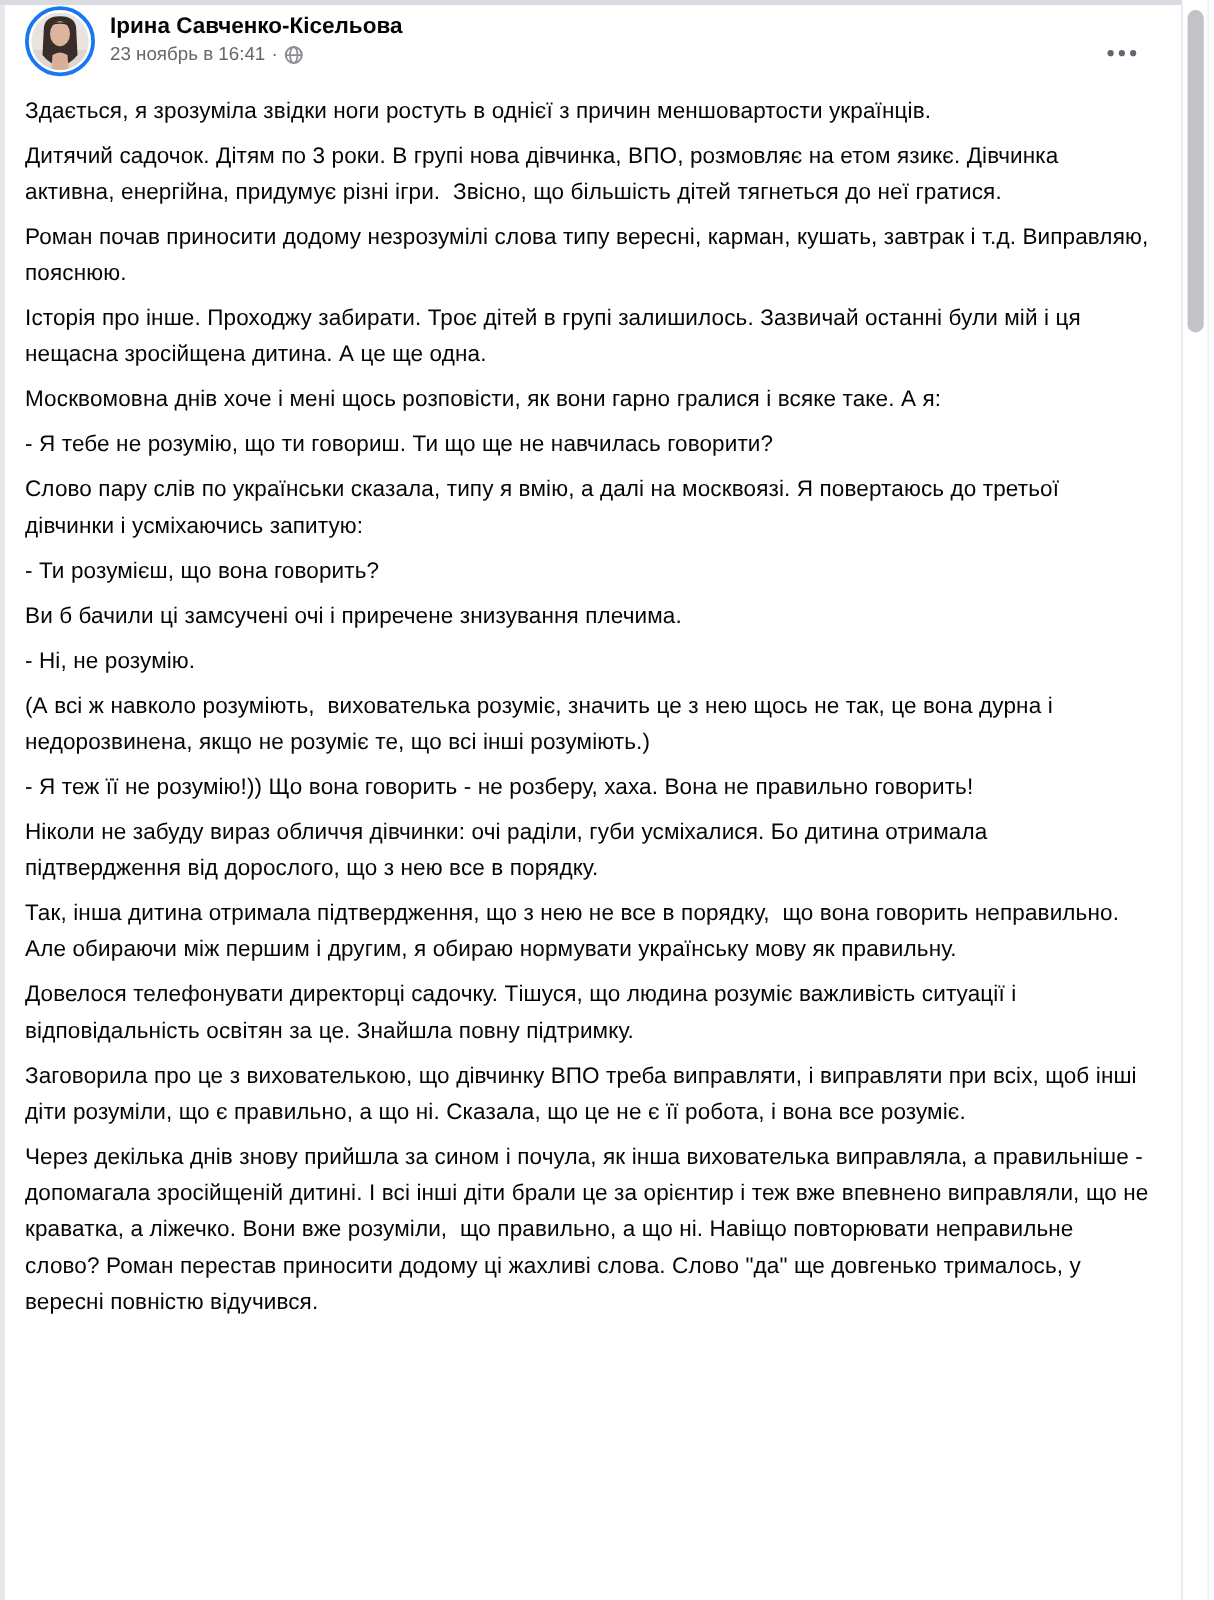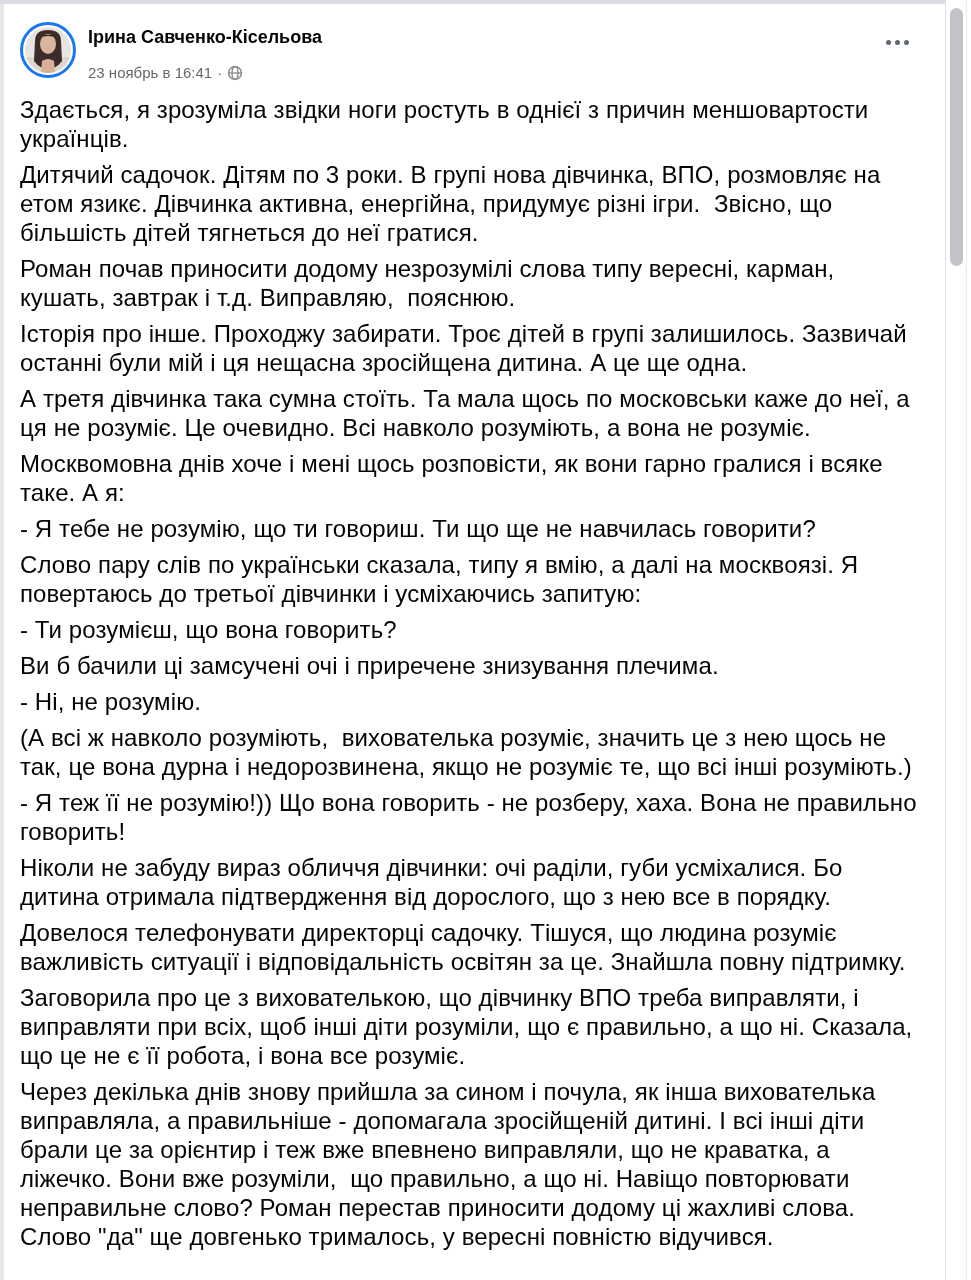--- a/index.html
+++ b/index.html
@@ -16,43 +16,43 @@
     color:var(--text);
     position:relative;
   }
   
   .edge-top{position:absolute;top:0;left:0;right:26px;height:4px;background:#d9dbe0;}
   .edge-left{position:absolute;top:4px;left:0;width:4px;height:1276px;background:#e6e8ec;}
 
   .post-card{position:absolute;top:4px;left:4px;right:26px;bottom:0;background:#fff;}
 
   
-  .post-header{position:relative;padding:18px 16px 0 16px;display:flex;align-items:flex-start;}
+  .post-header{position:relative;padding:1px 16px 0 16px;display:flex;align-items:flex-start;}
   .avatar-ring{
     width:56px;height:56px;border-radius:50%;
     border:3px solid var(--accent-ring);
     display:flex;align-items:center;justify-content:center;
     background:#fff;cursor:pointer;flex:0 0 auto;
   }
   .avatar-ring svg{border-radius:50%;display:block;}
   .header-text{margin-left:12px;padding-top:4px;}
   .author{font-size:18px;font-weight:700;color:var(--text);line-height:22px;cursor:pointer;}
-  .meta{margin-top:16px;font-size:15px;color:var(--muted);display:flex;align-items:center;gap:5px;line-height:18px;}
+  .meta{margin-top:4px;font-size:15px;color:var(--muted);display:flex;align-items:center;gap:5px;line-height:18px;}
   .meta .globe{display:inline-flex;align-items:center;}
   .more-btn{
     position:absolute;top:28px;right:30px;
     background:none;border:none;cursor:pointer;
     display:flex;gap:4px;padding:8px 6px;
   }
   .more-btn .d{width:5px;height:5px;border-radius:50%;background:#606770;display:block;}
 
   
   .post-body{padding:13px 26px 0 16px;}
   .post-paragraph{
-    font-size:24px;
+    font-size:18px;
     line-height:29px;
     margin:0 0 7px 0;
     color:var(--text);
     letter-spacing:0.1px;
     white-space:pre-wrap;
   }
 
   
   .scrollbar{
     position:absolute;top:0;right:0;width:26px;height:1280px;
@@ -105,30 +105,30 @@
       <span class="d"></span>
     </button>
   </div>
 
   <div class="post-body">
 
   <p class="post-paragraph">Здається, я зрозуміла звідки ноги ростуть в однієї з причин меншовартости українців.</p>
       <p class="post-paragraph">Дитячий садочок. Дітям по 3 роки. В групі нова дівчинка, ВПО, розмовляє на етом язикє. Дівчинка активна, енергійна, придумує різні ігри.  Звісно, що більшість дітей тягнеться до неї гратися.</p>
       <p class="post-paragraph">Роман почав приносити додому незрозумілі слова типу вересні, карман, кушать, завтрак і т.д. Виправляю,  пояснюю.</p>
       <p class="post-paragraph">Історія про інше. Проходжу забирати. Троє дітей в групі залишилось. Зазвичай останні були мій і ця нещасна зросійщена дитина. А це ще одна.</p>
-      <p class="post-paragraph">А третя дівчинка така сумна стоїть. Та мала щось по московськи каже до неї, а ця не розуміє. Це очевидно. Всі навколо розуміють, а вона не розуміє.</p>
       <p class="post-paragraph">Москвомовна днів хоче і мені щось розповісти, як вони гарно гралися і всяке таке. А я:</p>
       <p class="post-paragraph">- Я тебе не розумію, що ти говориш. Ти що ще не навчилась говорити?</p>
       <p class="post-paragraph">Слово пару слів по українськи сказала, типу я вмію, а далі на москвоязі. Я повертаюсь до третьої дівчинки і усміхаючись запитую:</p>
       <p class="post-paragraph">- Ти розумієш, що вона говорить?</p>
       <p class="post-paragraph">Ви б бачили ці замсучені очі і приречене знизування плечима.</p>
       <p class="post-paragraph">- Ні, не розумію.</p>
       <p class="post-paragraph">(А всі ж навколо розуміють,  вихователька розуміє, значить це з нею щось не так, це вона дурна і недорозвинена, якщо не розуміє те, що всі інші розуміють.)</p>
       <p class="post-paragraph">- Я теж її не розумію!)) Що вона говорить - не розберу, хаха. Вона не правильно говорить!</p>
       <p class="post-paragraph">Ніколи не забуду вираз обличчя дівчинки: очі раділи, губи усміхалися. Бо дитина отримала підтвердження від дорослого, що з нею все в порядку.</p>
+      <p class="post-paragraph">Так, інша дитина отримала підтвердження, що з нею не все в порядку,  що вона говорить неправильно. Але обираючи між першим і другим, я обираю нормувати українську мову як правильну.</p>
       <p class="post-paragraph">Довелося телефонувати директорці садочку. Тішуся, що людина розуміє важливість ситуації і відповідальність освітян за це. Знайшла повну підтримку.</p>
       <p class="post-paragraph">Заговорила про це з вихователькою, що дівчинку ВПО треба виправляти, і виправляти при всіх, щоб інші діти розуміли, що є правильно, а що ні. Сказала, що це не є її робота, і вона все розуміє.</p>
       <p class="post-paragraph">Через декілька днів знову прийшла за сином і почула, як інша вихователька виправляла, а правильніше - допомагала зросійщеній дитині. І всі інші діти брали це за орієнтир і теж вже впевнено виправляли, що не краватка, а ліжечко. Вони вже розуміли,  що правильно, а що ні. Навіщо повторювати неправильне слово? Роман перестав приносити додому ці жахливі слова. Слово "да" ще довгенько трималось, у вересні повністю відучився.</p>
     </div>
 
 </div>
 
 <div class="scrollbar">
   <div class="thumb"></div>
 </div>

